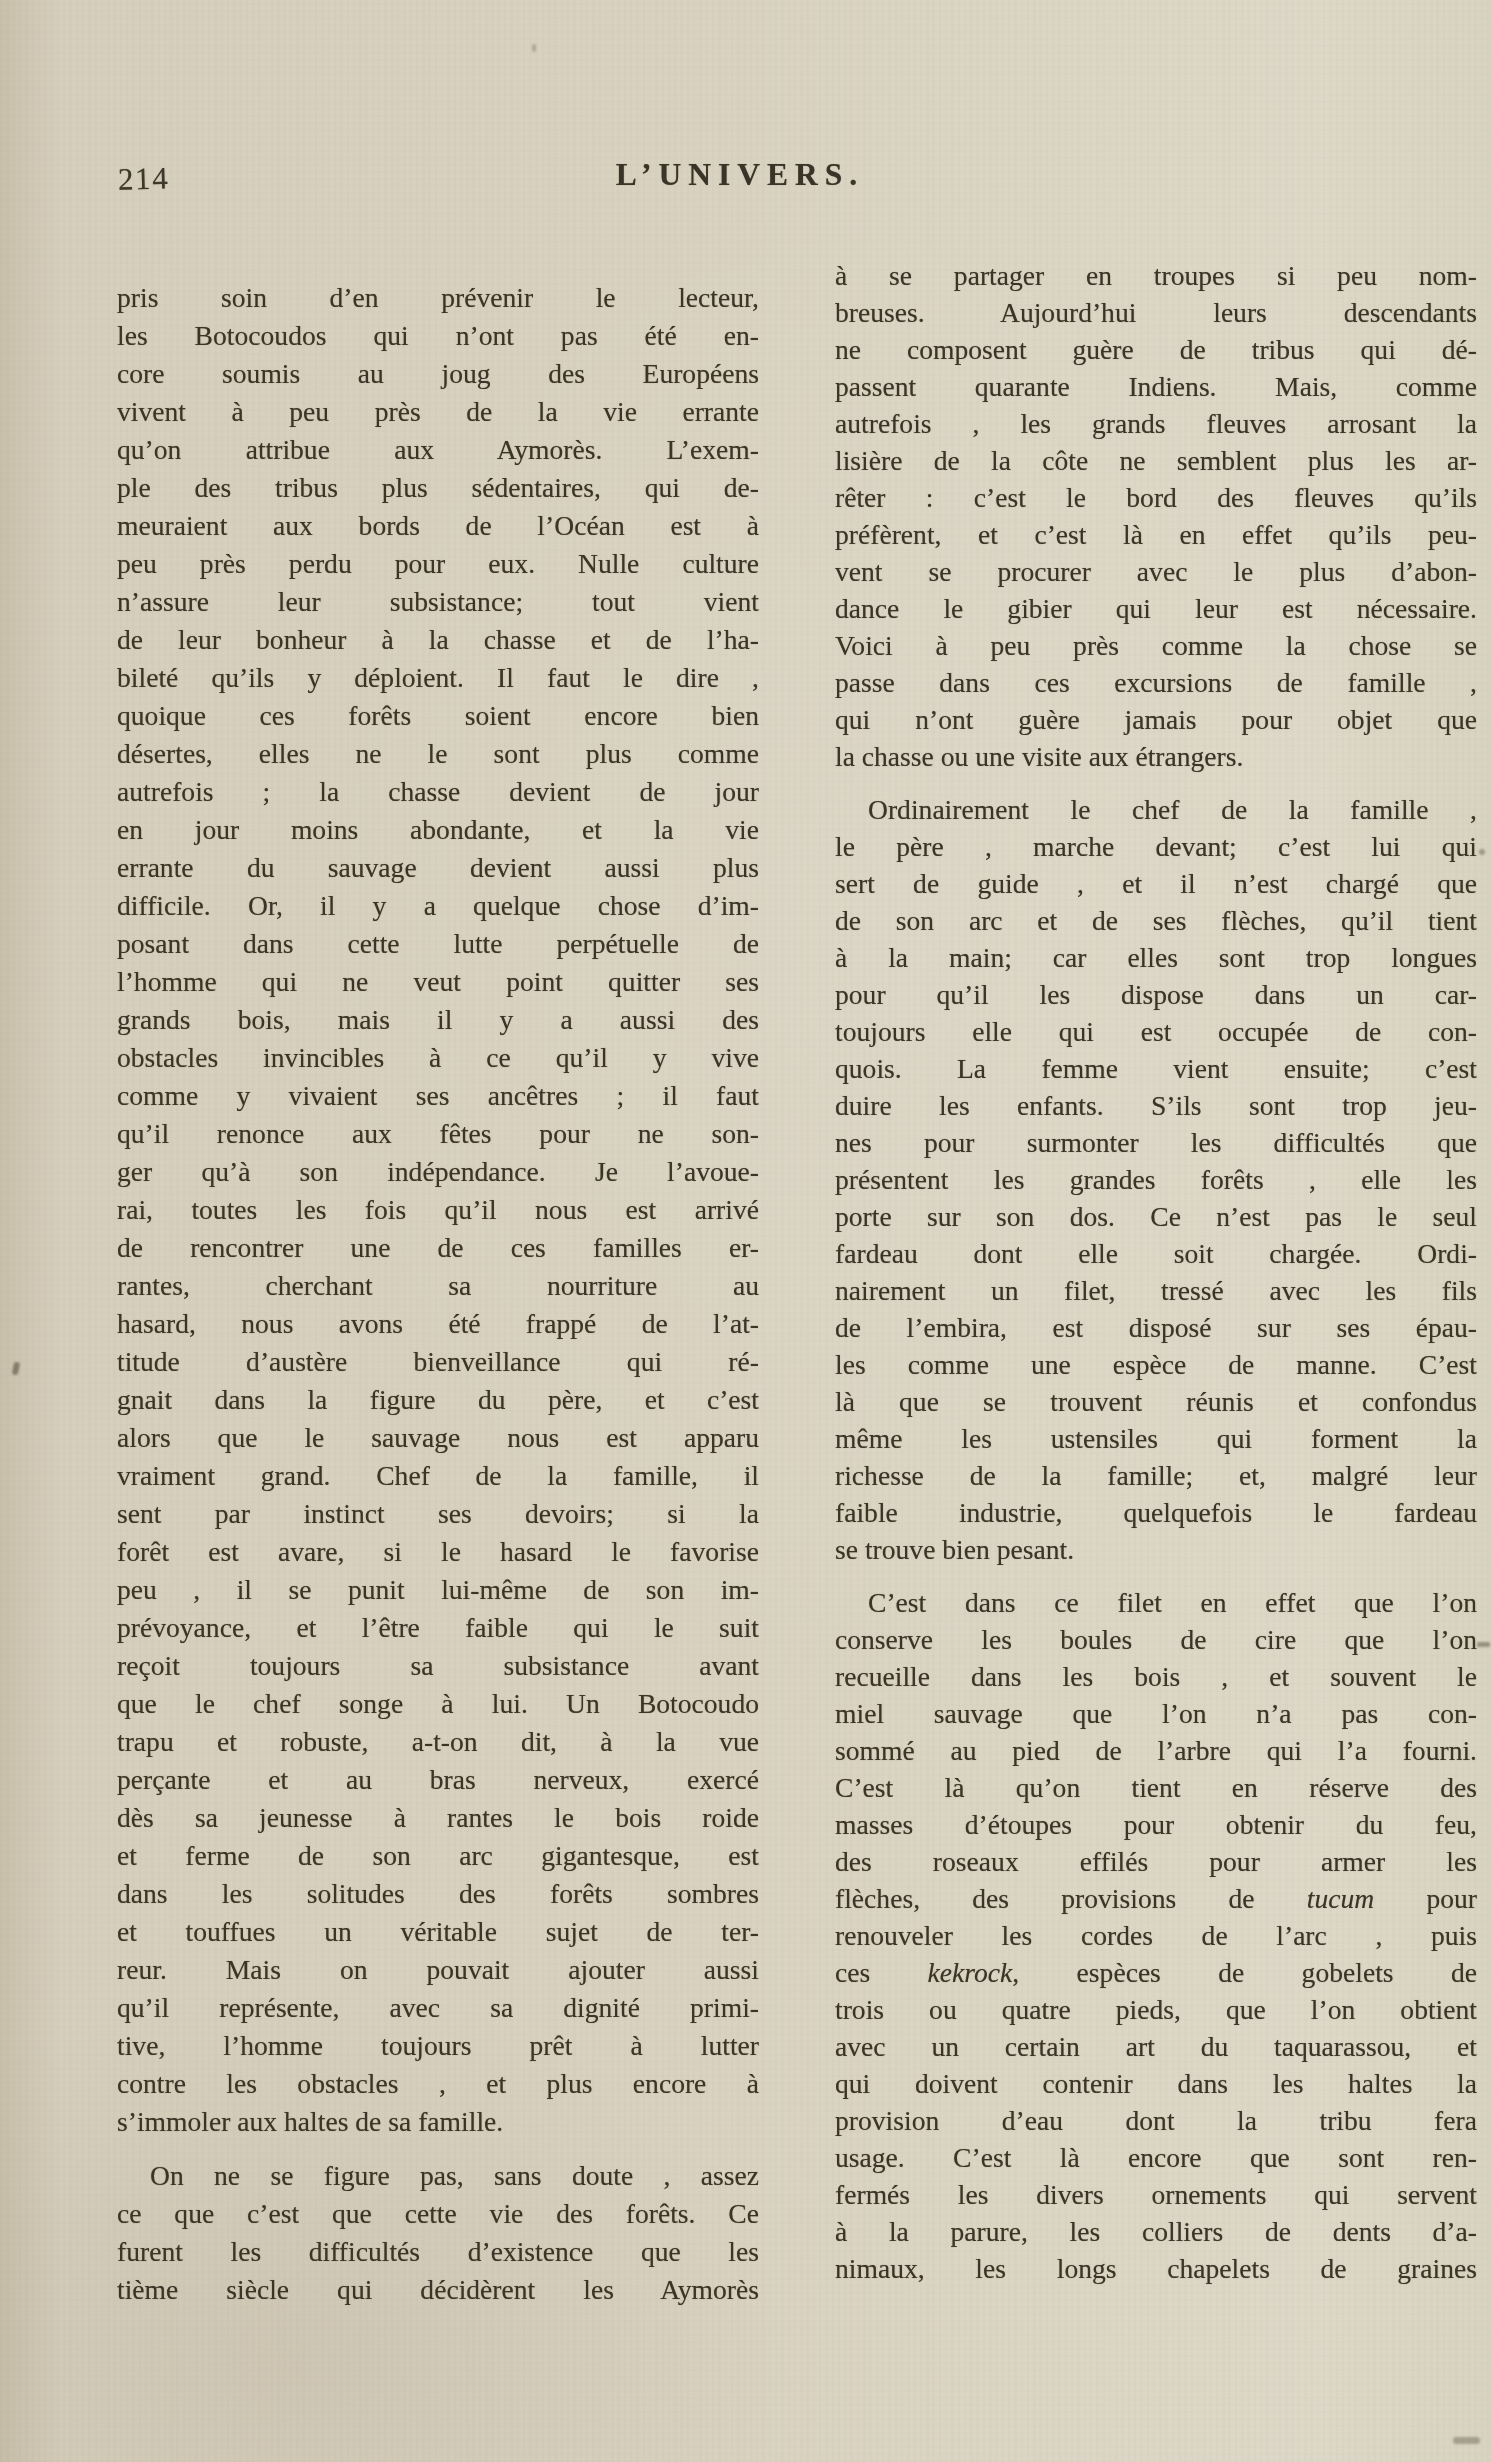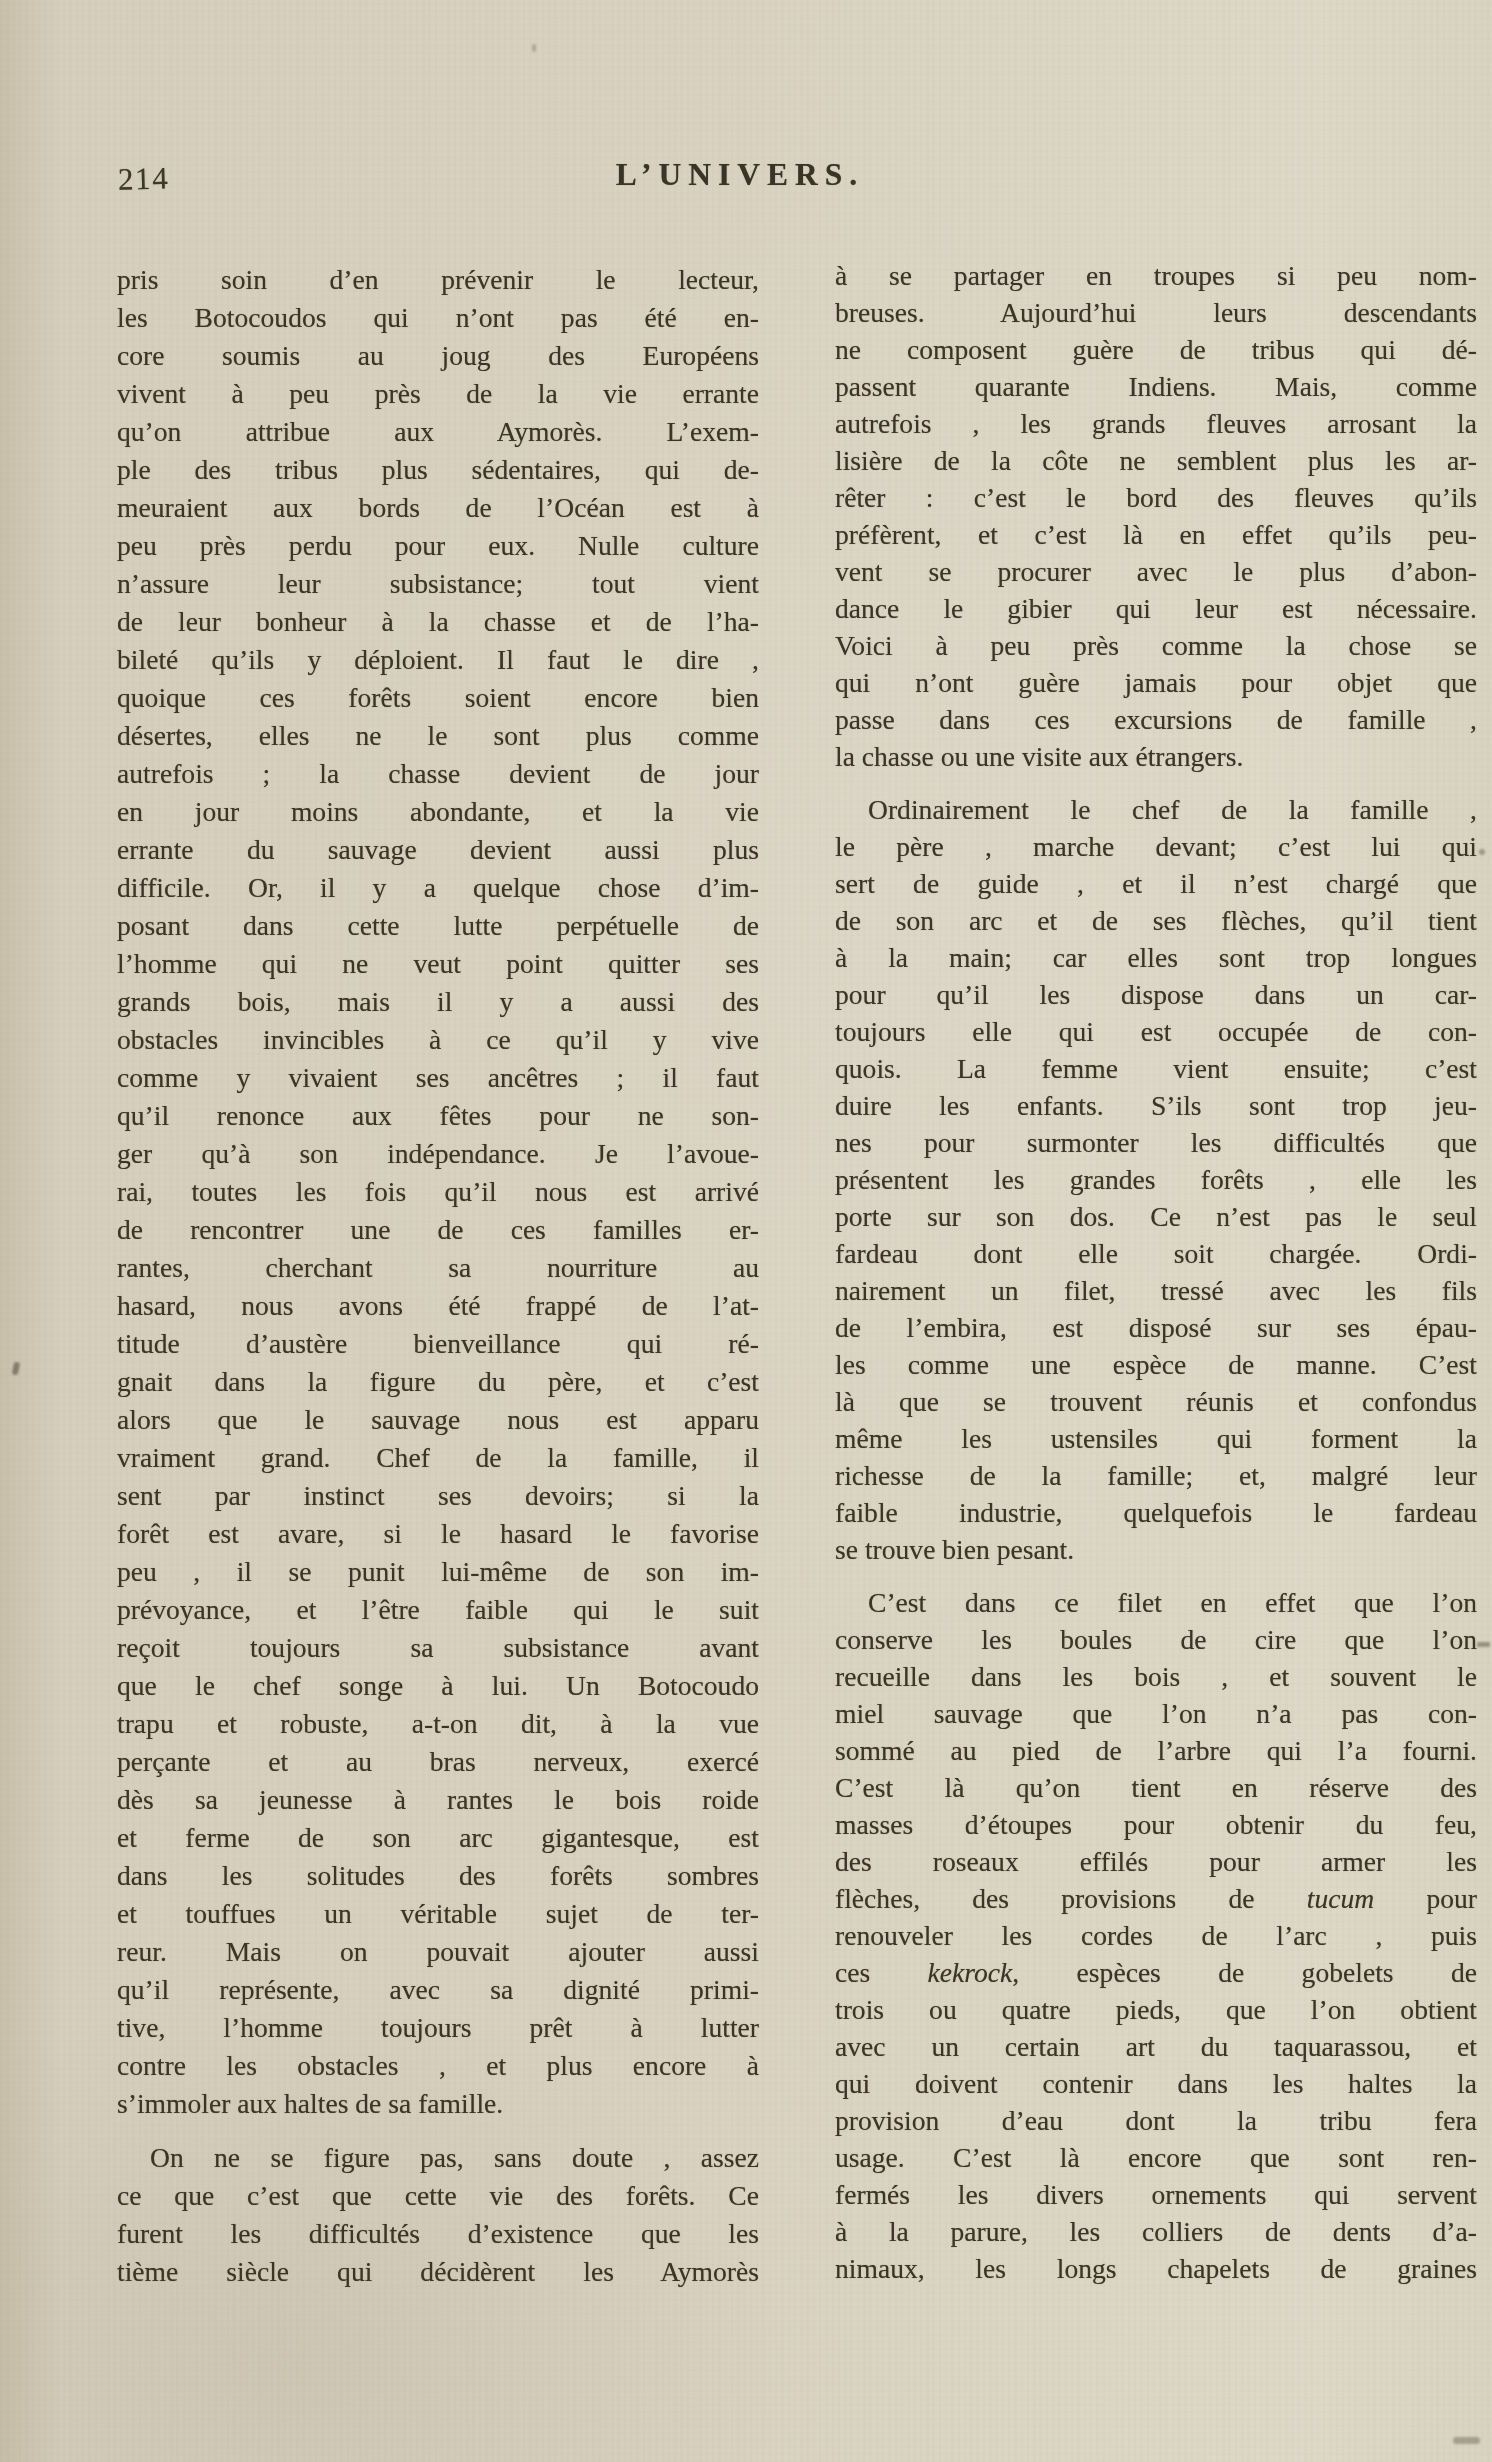--- a/index.html
+++ b/index.html
@@ -26,21 +26,21 @@
   }
   .title{
     position:absolute;left:740px;top:157px;transform:translateX(-50%);
     font-size:31.5px;font-weight:bold;color:#3a3428;letter-spacing:7px;
     text-shadow:0 0 0.9px rgba(58,48,32,.45);
   }
   .col{
     position:absolute;width:642px;color:#3c3527;font-size:27.6px;
     text-shadow:0 0 0.9px rgba(58,48,32,.48);
   }
-  .col-left{left:117px;top:261px;line-height:38px;}
+  .col-left{left:117px;top:279px;line-height:38px;}
   .col-right{left:835px;top:257px;line-height:37px;}
   .line{text-align:justify;text-align-last:justify;}
   .line.pend{text-align-last:left;}
   .line.indent{text-indent:33px;margin-top:16px;}
   .line i{font-style:italic;}
   .artifact{position:absolute;background:#4a4233;border-radius:50%;opacity:.55;filter:blur(0.8px);}
   .a1{left:12.6px;top:1362px;width:5.5px;height:12.6px;border-radius:2.4px;transform:rotate(12deg);}
   .a2{left:1477px;top:1642px;width:12.6px;height:4.7px;border-radius:1.6px;opacity:.45;}
   .a3{left:1479px;top:849px;width:5.5px;height:5.5px;opacity:.4;}
   .a4{left:1453px;top:2437px;width:27px;height:7px;border-radius:3.1px;opacity:.35;}
@@ -114,22 +114,22 @@
       <div class="line"><span>breuses. Aujourd’hui leurs descendants</span></div>
       <div class="line"><span>ne composent guère de tribus qui dé-</span></div>
       <div class="line"><span>passent quarante Indiens. Mais, comme</span></div>
       <div class="line"><span>autrefois , les grands fleuves arrosant la</span></div>
       <div class="line"><span>lisière de la côte ne semblent plus les ar-</span></div>
       <div class="line"><span>rêter : c’est le bord des fleuves qu’ils</span></div>
       <div class="line"><span>préfèrent, et c’est là en effet qu’ils peu-</span></div>
       <div class="line"><span>vent se procurer avec le plus d’abon-</span></div>
       <div class="line"><span>dance le gibier qui leur est nécessaire.</span></div>
       <div class="line"><span>Voici à peu près comme la chose se</span></div>
+      <div class="line"><span>passe dans ces excursions de famille ,</span></div>
       <div class="line"><span>qui n’ont guère jamais pour objet que</span></div>
-      <div class="line"><span>passe dans ces excursions de famille ,</span></div>
       <div class="line pend"><span>la chasse ou une visite aux étrangers.</span></div>
       <div class="line indent"><span>Ordinairement le chef de la famille ,</span></div>
       <div class="line"><span>le père , marche devant; c’est lui qui</span></div>
       <div class="line"><span>sert de guide , et il n’est chargé que</span></div>
       <div class="line"><span>de son arc et de ses flèches, qu’il tient</span></div>
       <div class="line"><span>à la main; car elles sont trop longues</span></div>
       <div class="line"><span>pour qu’il les dispose dans un car-</span></div>
       <div class="line"><span>toujours elle qui est occupée de con-</span></div>
       <div class="line"><span>quois. La femme vient ensuite; c’est</span></div>
       <div class="line"><span>duire les enfants. S’ils sont trop jeu-</span></div>

